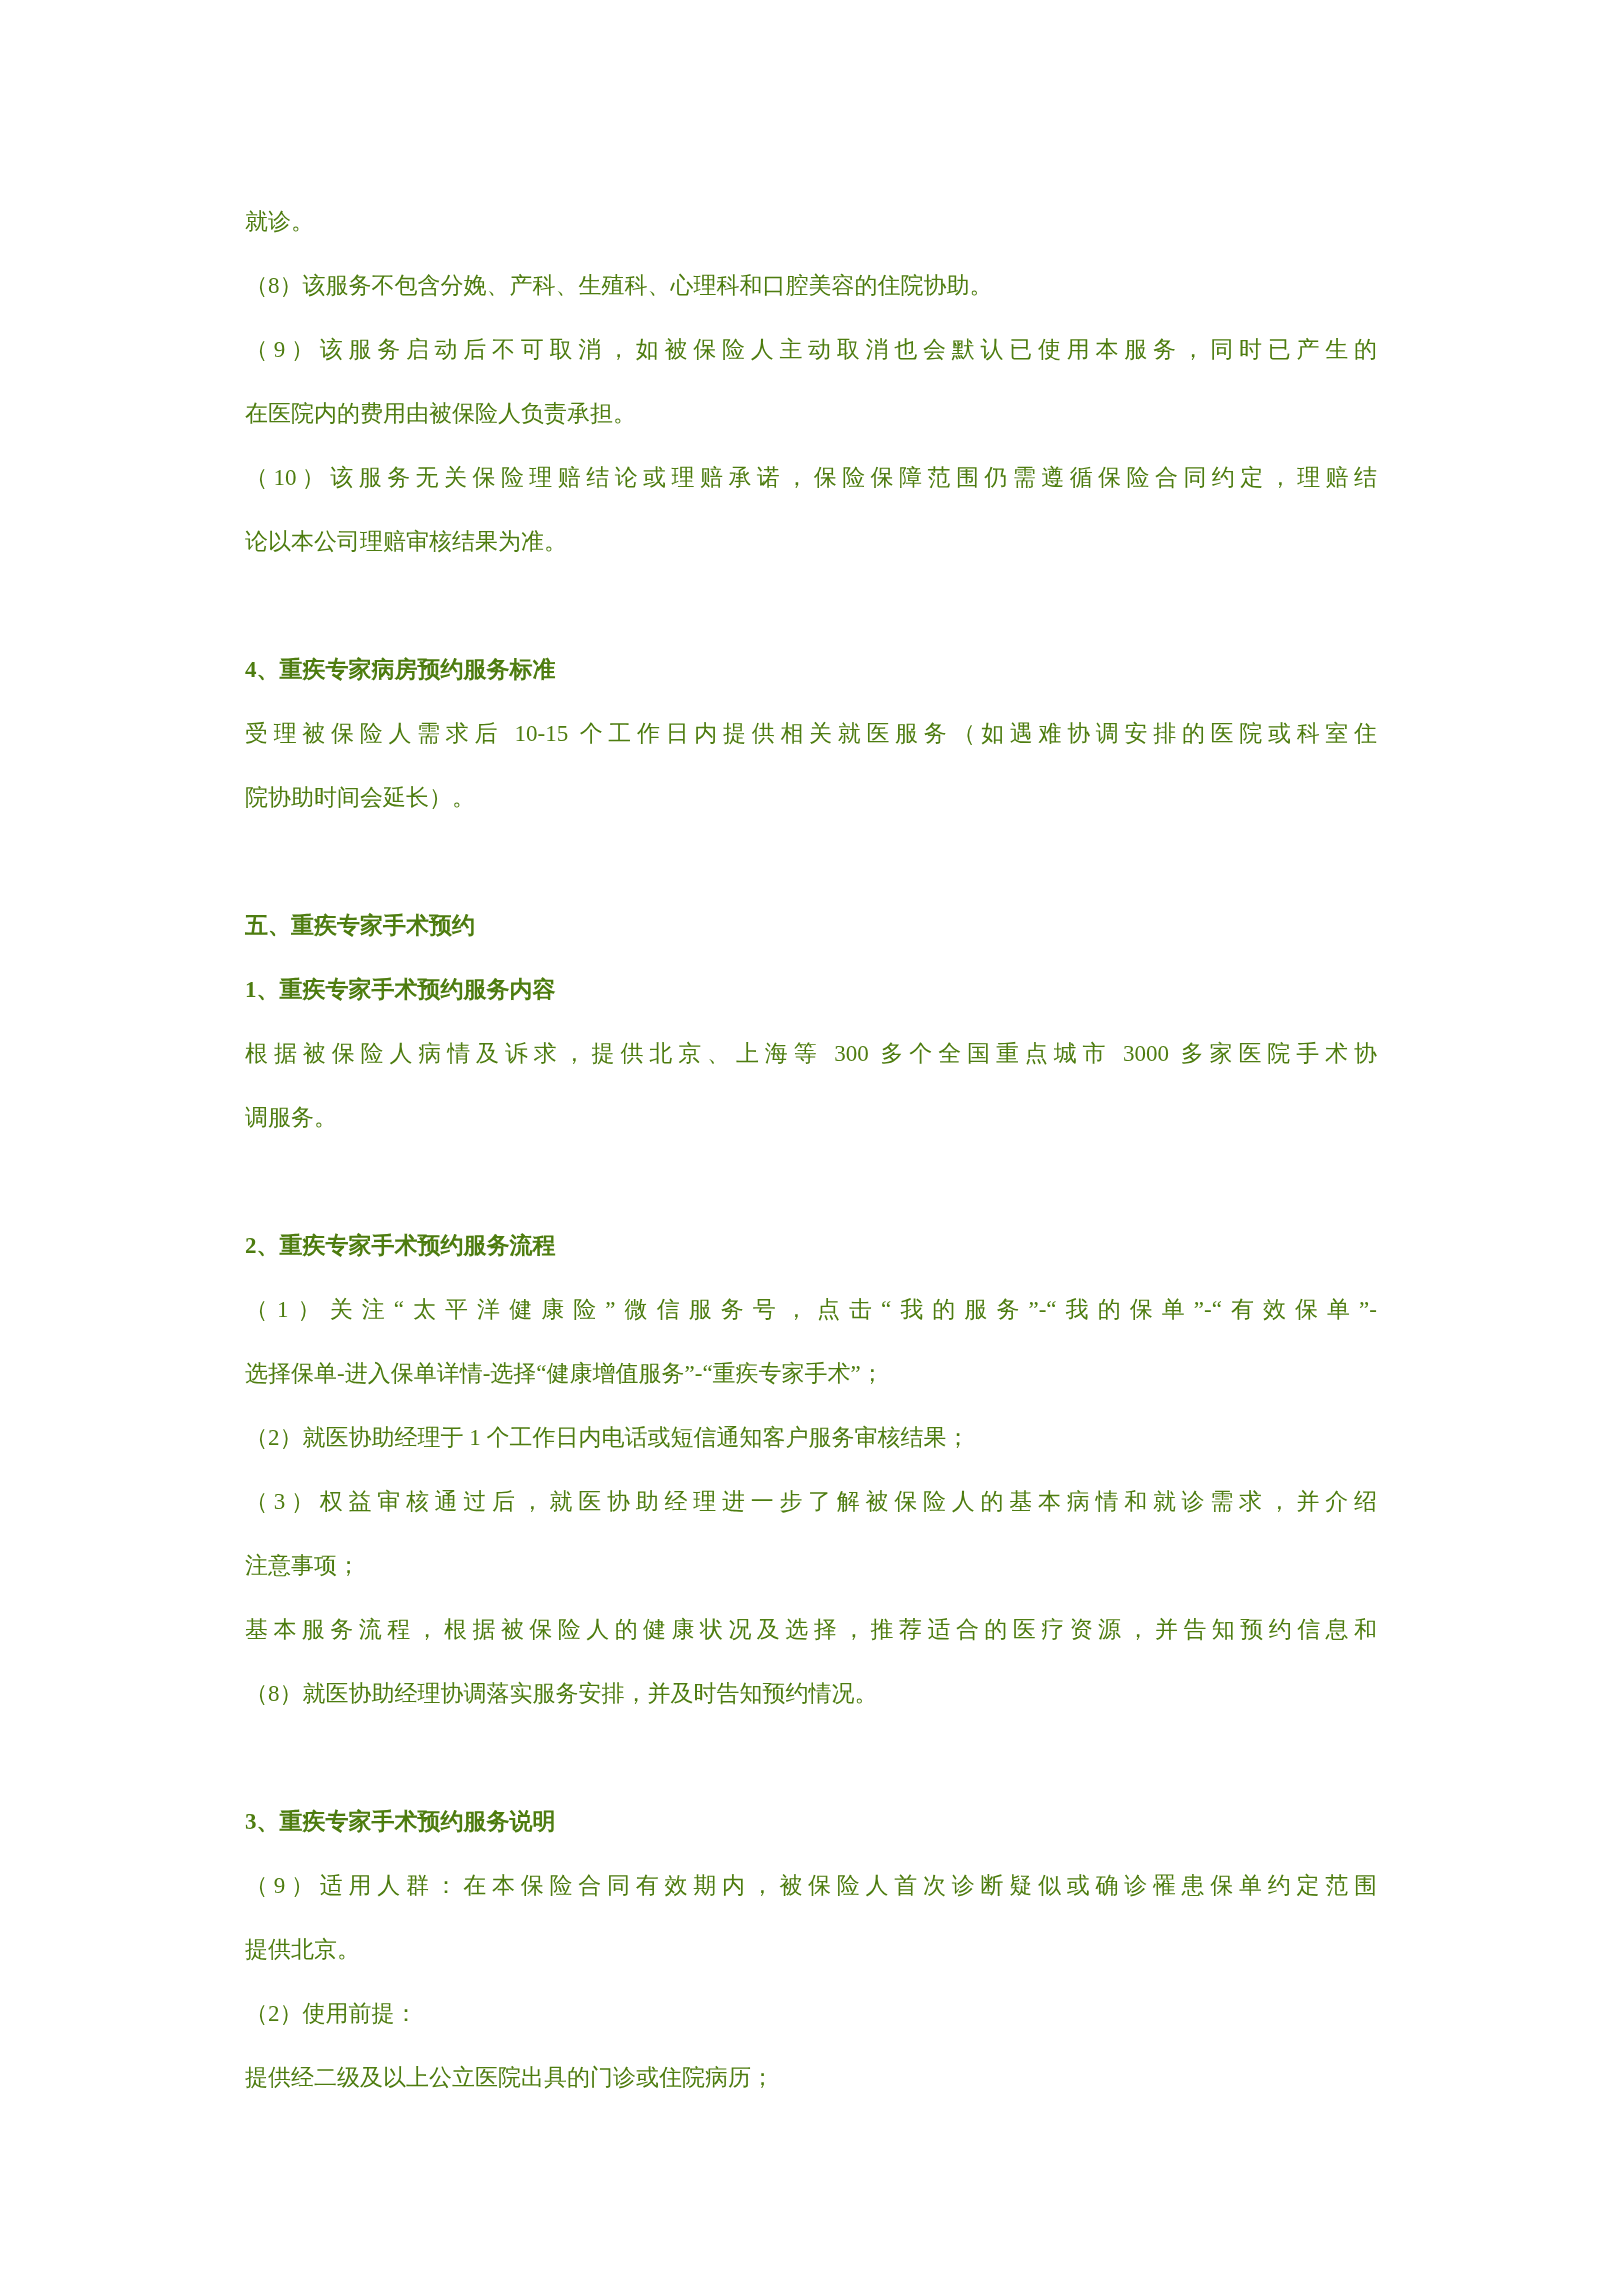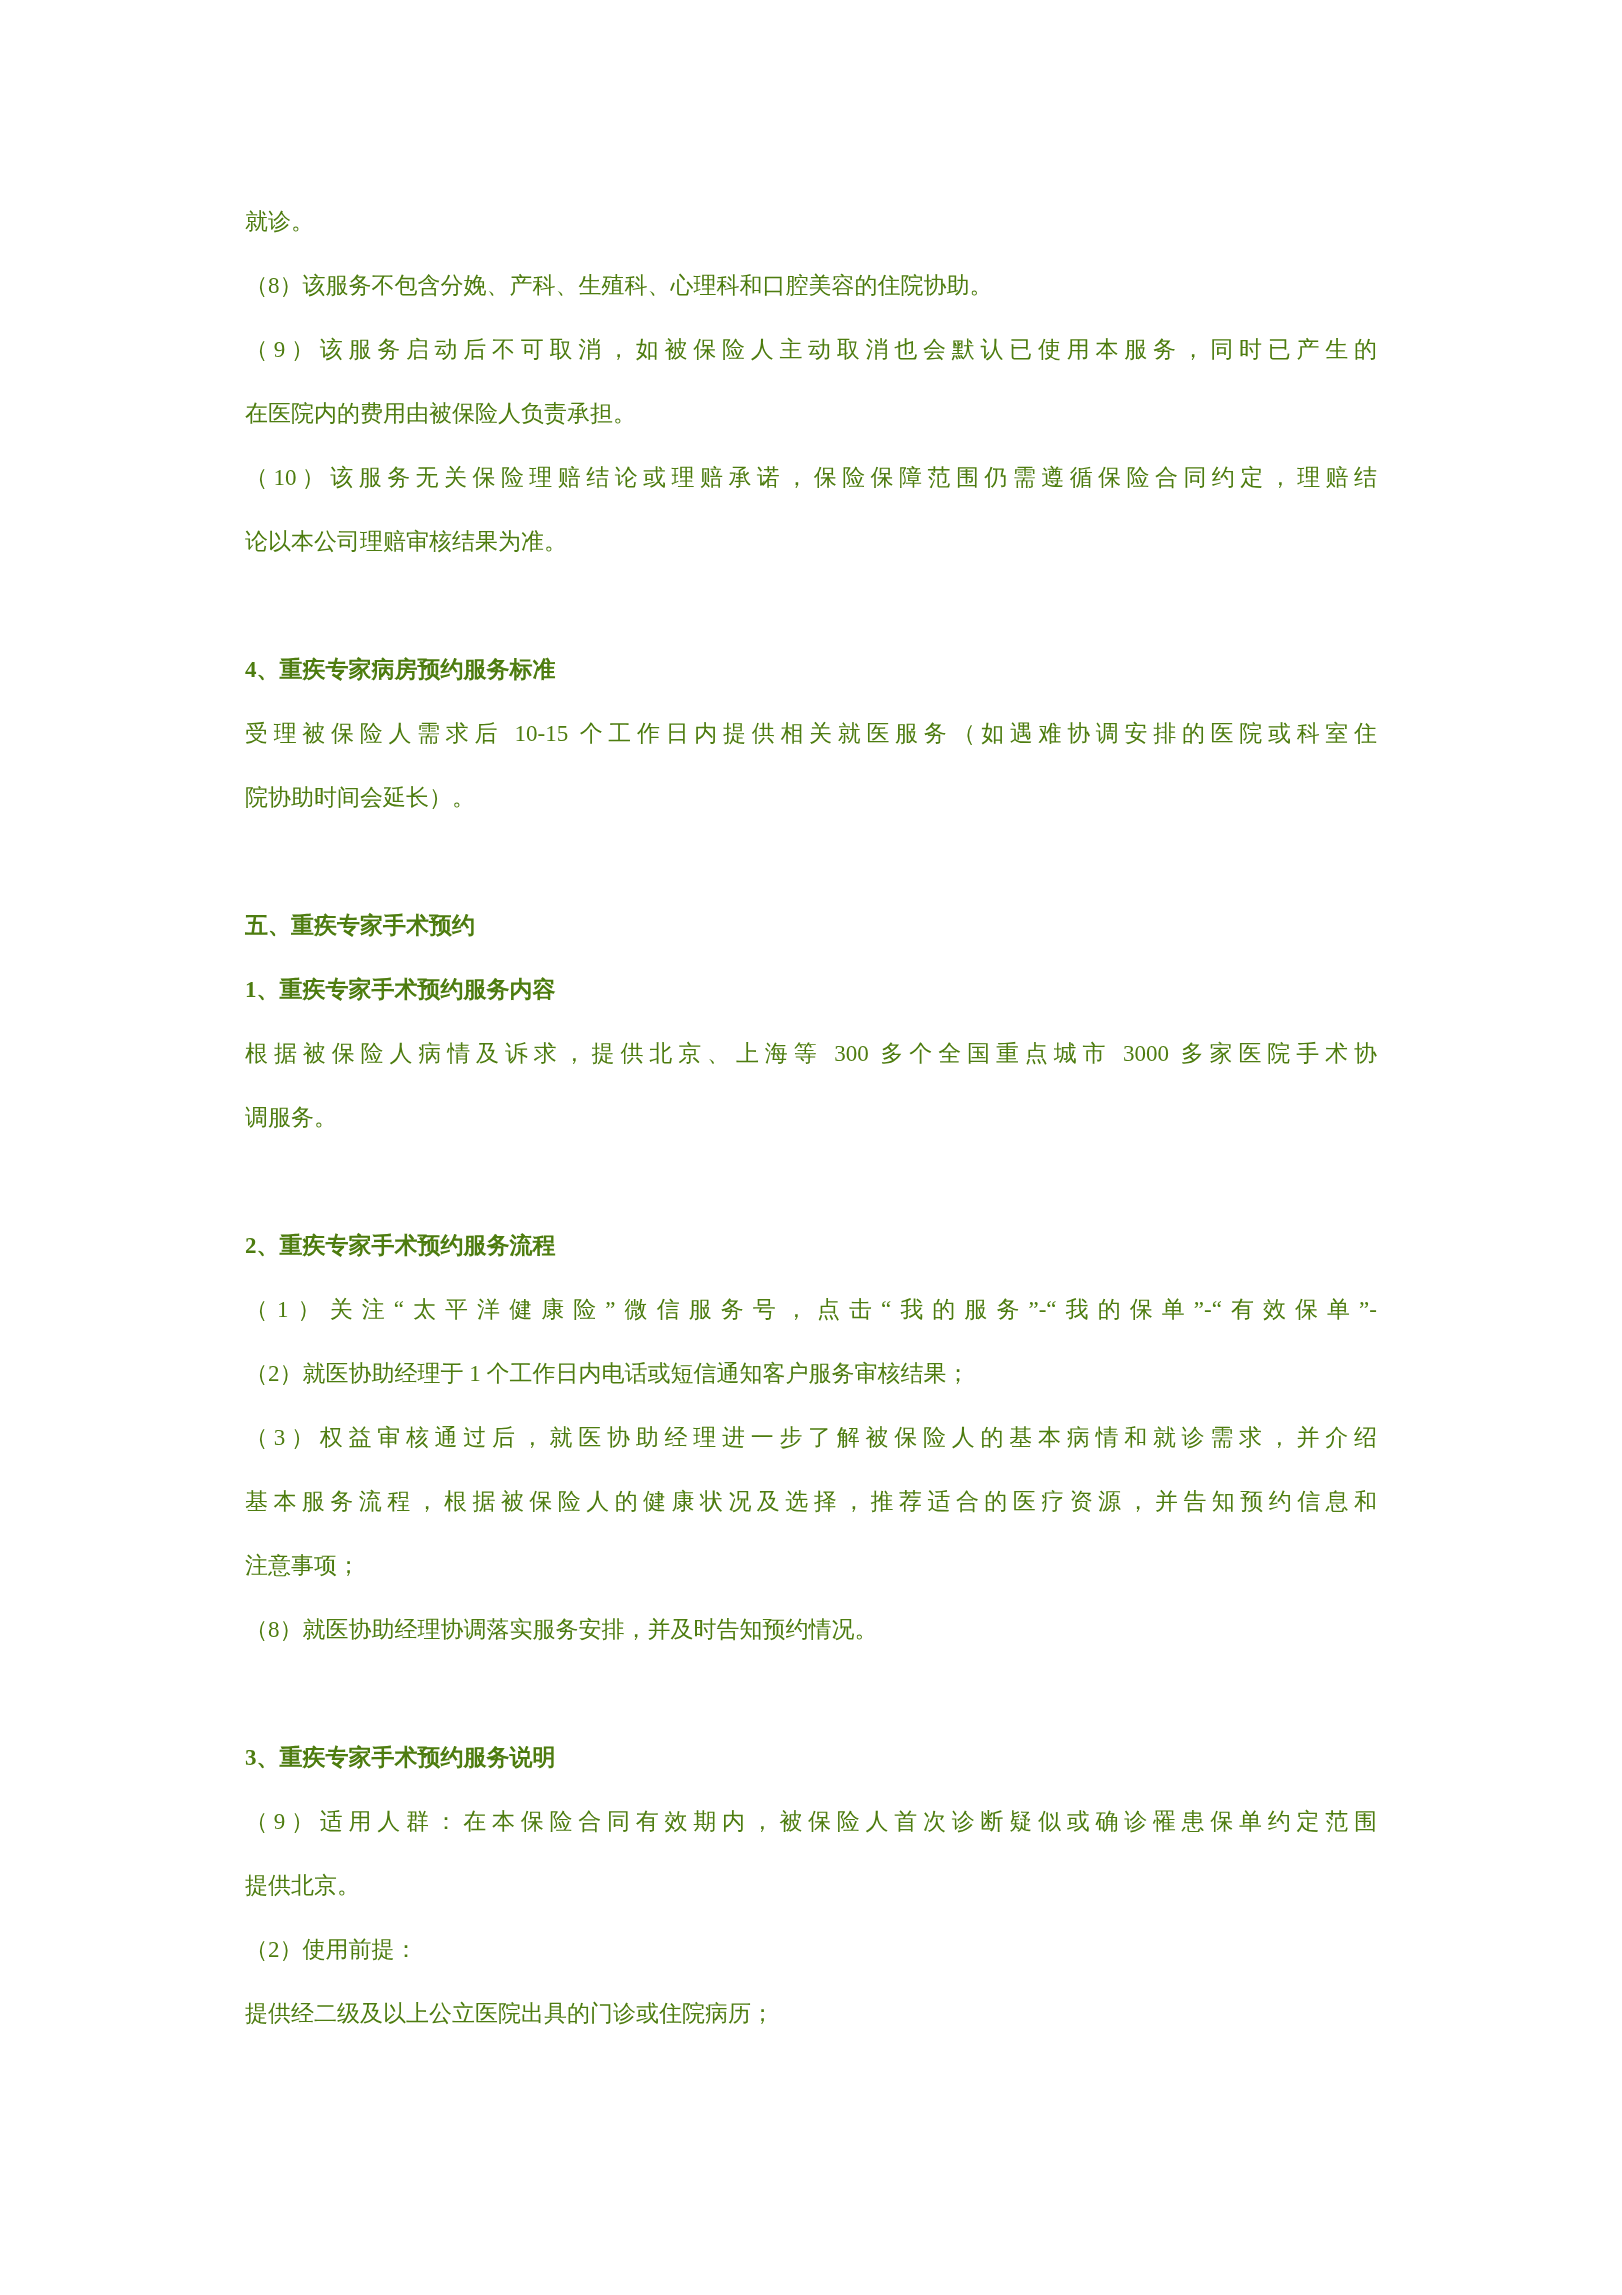--- a/index.html
+++ b/index.html
@@ -58,24 +58,25 @@
       <div class="line stretch">受理被保险人需求后 10-15 个工作日内提供相关就医服务（如遇难协调安排的医院或科室住</div>
       <div class="line">院协助时间会延长）。</div>
       <div class="line blank"></div>
       <div class="line heading">五、重疾专家手术预约</div>
       <div class="line heading">1、重疾专家手术预约服务内容</div>
       <div class="line stretch">根据被保险人病情及诉求，提供北京、上海等 300 多个全国重点城市 3000 多家医院手术协</div>
       <div class="line">调服务。</div>
       <div class="line blank"></div>
       <div class="line heading">2、重疾专家手术预约服务流程</div>
       <div class="line stretch">（1）关注“太平洋健康险”微信服务号，点击“我的服务”-“我的保单”-“有效保单”-</div>
+      <div class="line">选择保单-进入保单详情-选择“健康增值服务”-“重疾专家手术”；</div>
       <div class="line">（2）就医协助经理于 1 个工作日内电话或短信通知客户服务审核结果；</div>
       <div class="line stretch">（3）权益审核通过后，就医协助经理进一步了解被保险人的基本病情和就诊需求，并介绍</div>
+      <div class="line">注意事项；</div>
       <div class="line stretch">基本服务流程，根据被保险人的健康状况及选择，推荐适合的医疗资源，并告知预约信息和</div>
-      <div class="line">注意事项；</div>
       <div class="line">（8）就医协助经理协调落实服务安排，并及时告知预约情况。</div>
       <div class="line blank"></div>
       <div class="line heading">3、重疾专家手术预约服务说明</div>
       <div class="line stretch">（9）适用人群：在本保险合同有效期内，被保险人首次诊断疑似或确诊罹患保单约定范围</div>
       <div class="line">提供北京。</div>
       <div class="line">（2）使用前提：</div>
       <div class="line">提供经二级及以上公立医院出具的门诊或住院病历；</div>
     </div>
 </div>
 

